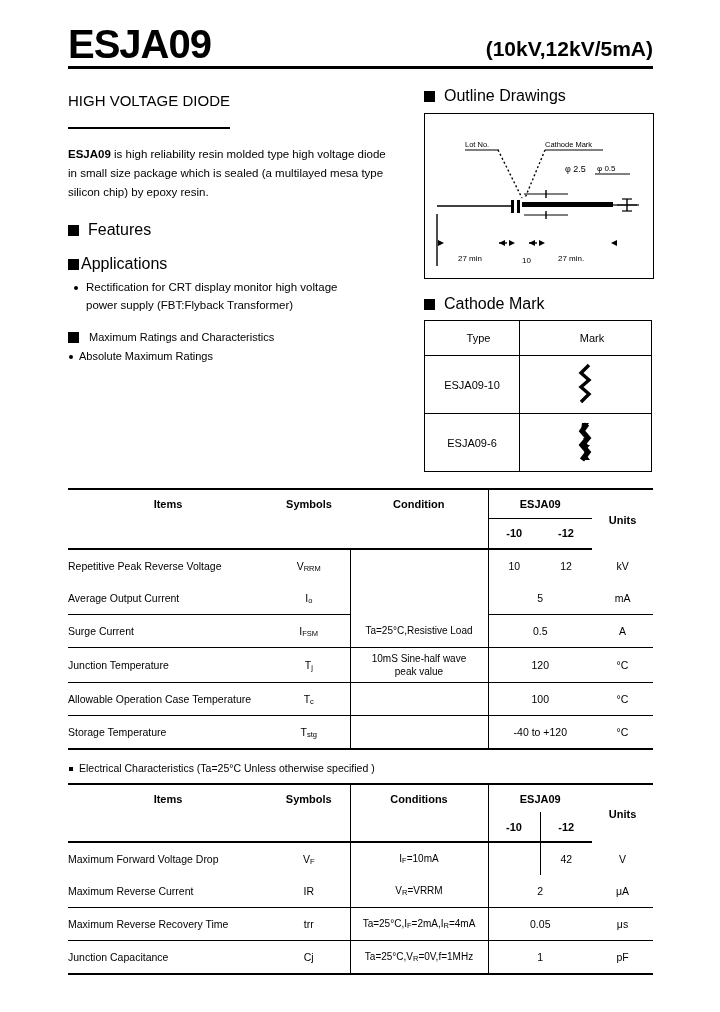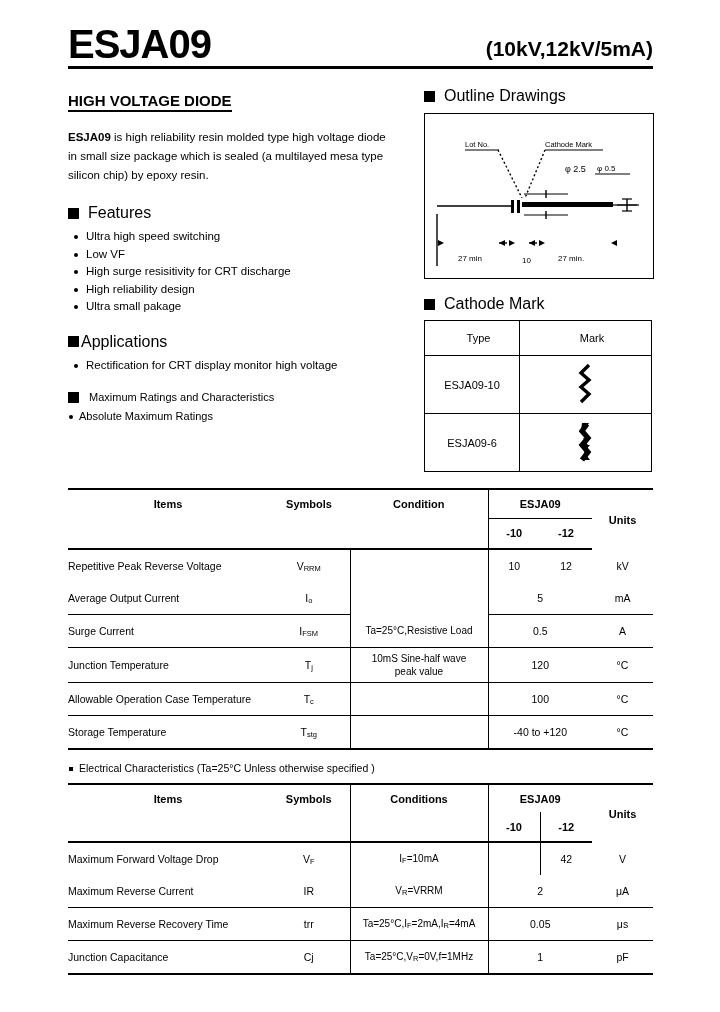--- a/index.html
+++ b/index.html
@@ -13,22 +13,22 @@
 
   
   .header{position:absolute;left:68px;top:24px;width:585px;}
   .hdr-row{display:flex;align-items:flex-end;justify-content:space-between;}
   .part-no{font-size:40px;font-weight:bold;letter-spacing:-1px;line-height:1;}
   .ratings-paren{font-size:21px;font-weight:bold;padding-bottom:3px;}
   .hdr-rule{border-bottom:3px solid #000;margin-top:2px;}
 
   
   .leftcol{position:absolute;left:68px;top:92px;width:340px;}
-  .hv-title{display:inline-block;font-size:15px;font-weight:bold;
-            border-bottom:2px solid #000;padding-bottom:1px;letter-spacing:0px;}
+  .hv-title{display:inline-block;font-size:15px;font-weight:normal;
+            border-bottom:2px solid #000;padding-bottom:18px;letter-spacing:0px;}
   .desc{margin-top:16px;font-size:11.5px;line-height:19px;width:318px;}
   .desc b{font-weight:bold;}
 
   .sec-head{display:flex;align-items:center;margin-top:20px;}
   .sq{width:11px;height:11px;background:#000;display:inline-block;flex:none;}
   .sec-title{font-size:16px;margin-left:9px;line-height:1;}
   .sec-title-tight{font-size:16px;margin-left:2px;line-height:1;}
   .sec-title-big{font-size:11px;margin-left:10px;line-height:1;}
 
   ul.bullets{list-style:none;margin:7px 0 0 0;padding:0;}
@@ -100,35 +100,29 @@
     <div class="hv-title">HIGH VOLTAGE DIODE</div>
 
     <div class="desc">
       <b>ESJA09</b><span> is high reliability resin molded type high voltage diode in small size package which is sealed (a multilayed mesa type silicon chip) by epoxy resin.</span>
     </div>
 
     <div class="sec-head">
       <span class="sq"></span>
       <span class="sec-title">Features</span>
     </div>
-    <ul class="bullets">
-      <li>Ultra high speed switching</li>
-      <li>Low VF</li>
-      <li>High surge resisitivity for CRT discharge</li>
-      <li>High reliability design</li>
-      <li>Ultra small pakage</li>
-    </ul>
 
     <div class="sec-head" style="margin-top:18px;">
       <span class="sq"></span>
       <span class="sec-title-tight">Applications</span>
     </div>
     <ul class="bullets">
       <li>Rectification for CRT display monitor high voltage</li>
     </ul>
+    <div class="sub-line">power supply (FBT:Flyback Transformer)</div>
 
     <div class="sec-head" style="margin-top:18px;">
       <span class="sq"></span>
       <span class="sec-title-big">Maximum Ratings and Characteristics</span>
     </div>
     <div class="dot-item">Absolute Maximum Ratings</div>
   </div>
 
   <div class="rightcol">
 

